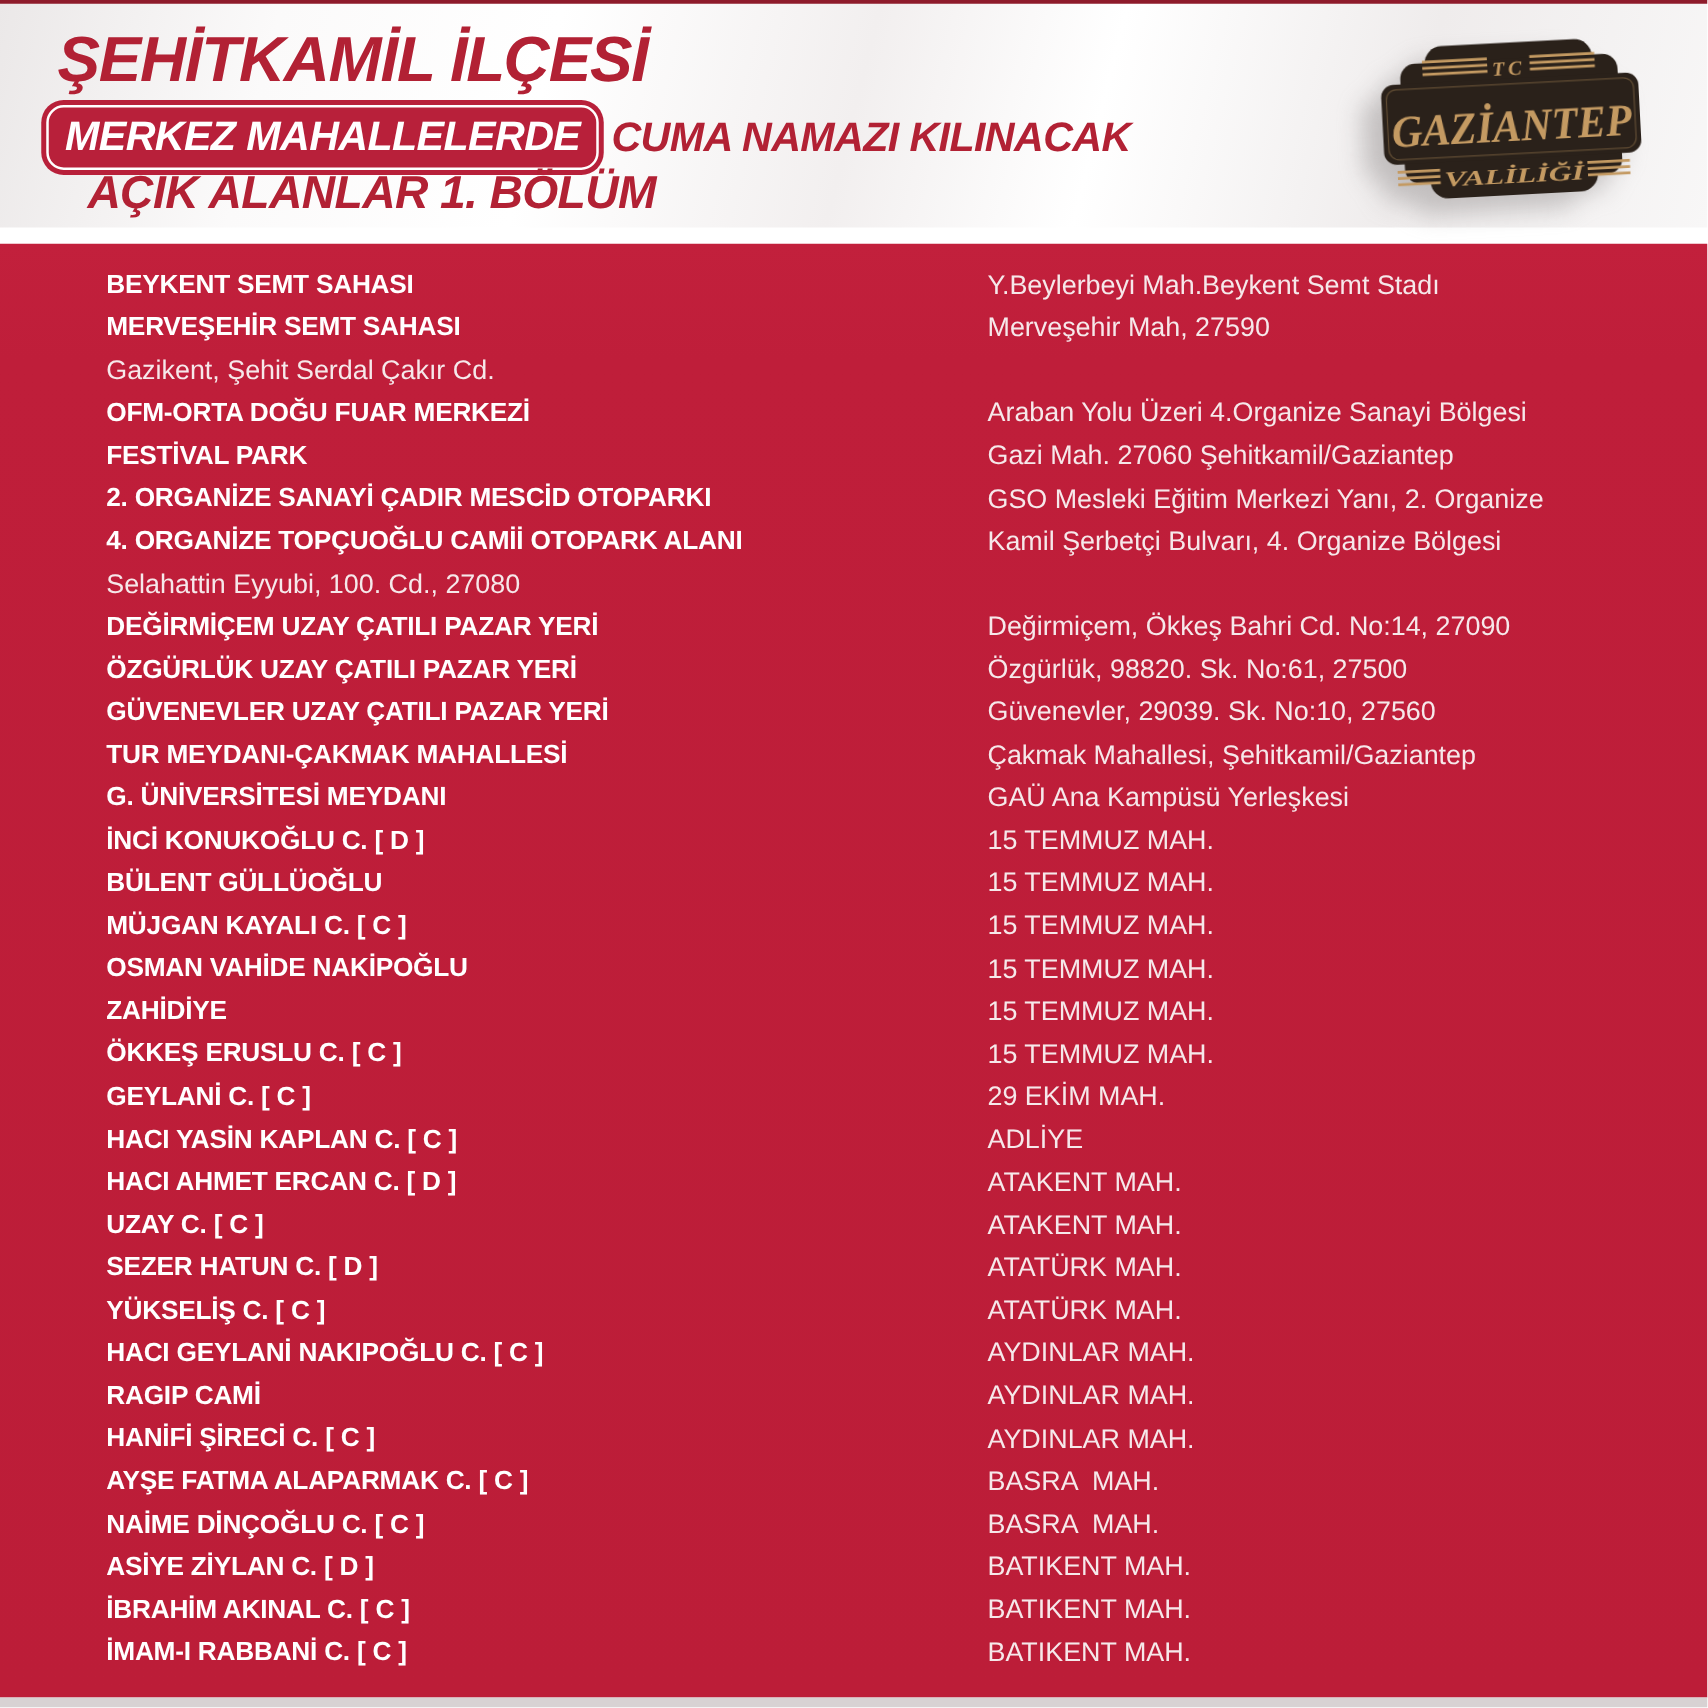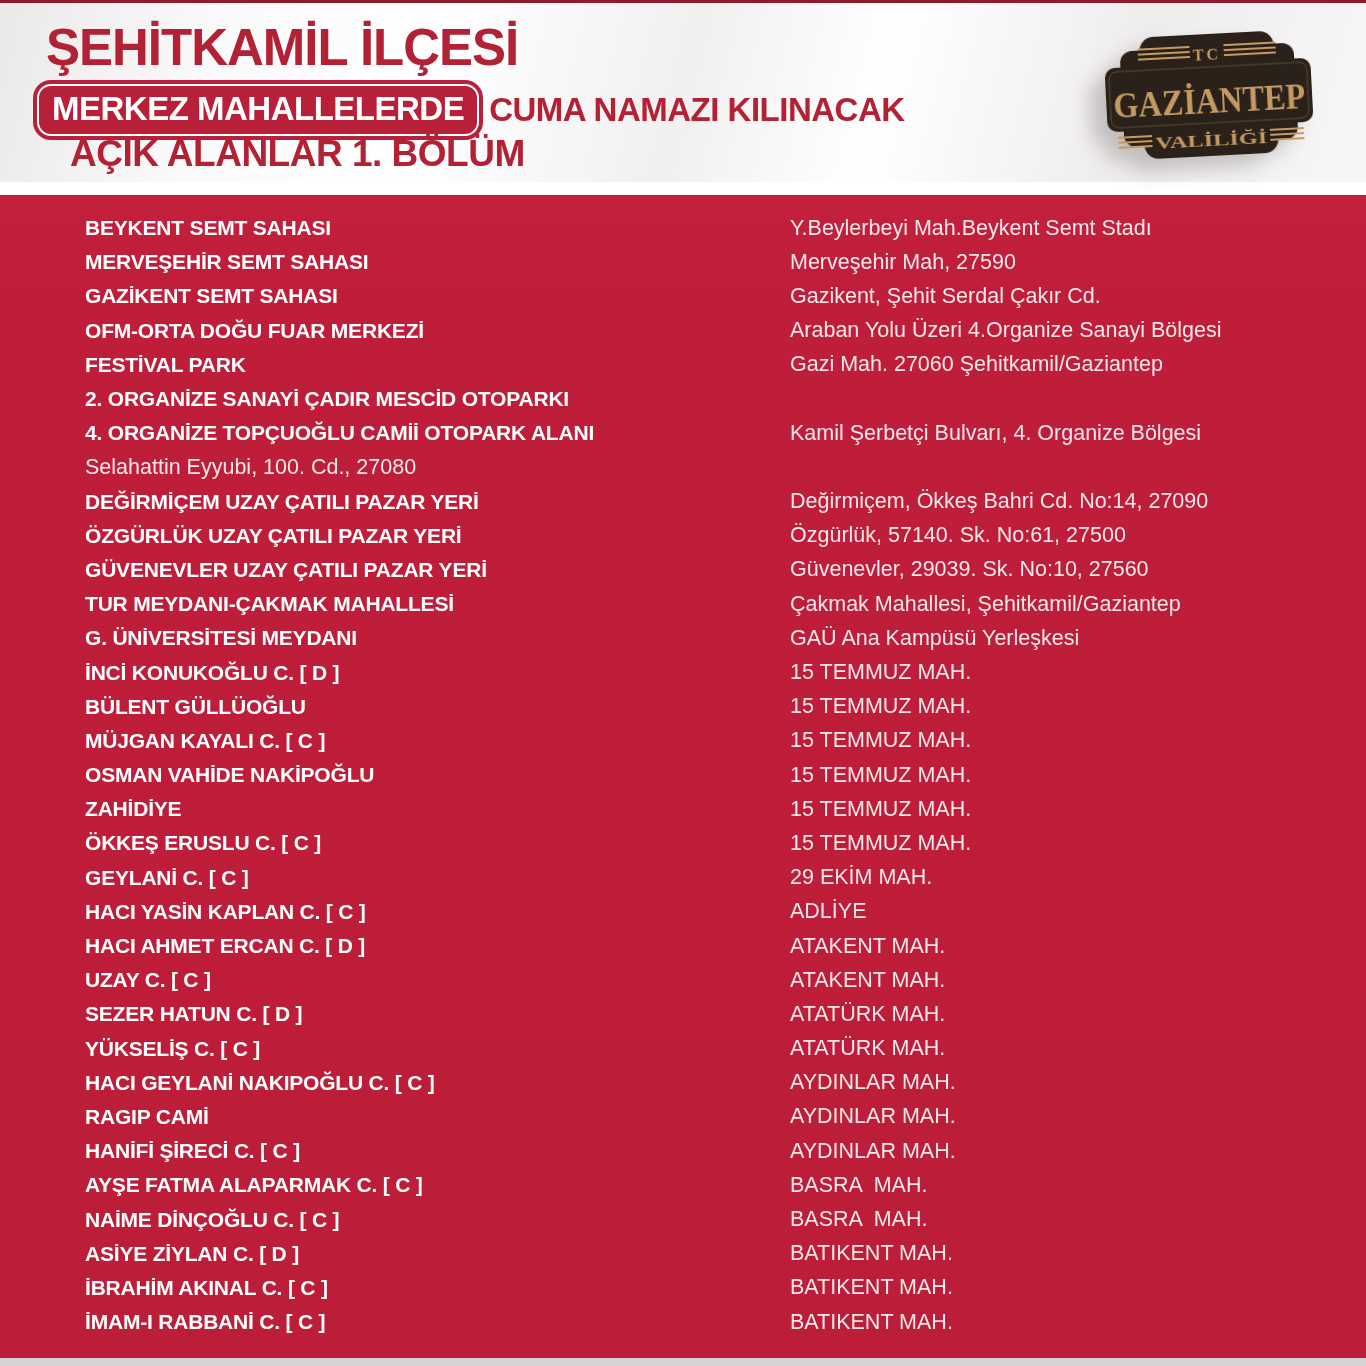--- a/index.html
+++ b/index.html
@@ -19,20 +19,21 @@
     overflow:hidden;background:#fff;
   }
   .poster{position:relative;width:1366px;height:1366px;}
 
   
   .topline{position:absolute;top:0;left:0;right:0;height:3px;background:var(--topline);z-index:9;}
   .header{
     position:absolute;top:0;left:0;right:0;height:182px;
     background:
       linear-gradient(104deg,#ebe8e8 0%,#fbfafa 16%,#ffffff 32%,#f2efef 50%,#ffffff 64%,#efecec 82%,#f8f7f7 100%);
+    font-style: italic;
   }
   .title{
     position:absolute;left:46px;top:18px;
     font-size:51px;font-weight:bold;color:var(--header-red);
     letter-spacing:-1px;white-space:nowrap;
   }
   .sub-row{
     position:absolute;left:37px;top:86px;height:47px;
     display:flex;align-items:center;
   }
@@ -122,55 +123,55 @@
     <span class="name">BEYKENT SEMT SAHASI</span>
     <span class="addr">Y.Beylerbeyi Mah.Beykent Semt Stadı</span>
   </div>
 
   <div class="row">
     <span class="name">MERVEŞEHİR SEMT SAHASI</span>
     <span class="addr">Merveşehir Mah, 27590</span>
   </div>
 
   <div class="row">
-    <span class="name">GAZİKENT SEMT SAHASI</span>
     <span class="addr">Gazikent, Şehit Serdal Çakır Cd.</span>
   </div>
 
   <div class="row">
     <span class="name">OFM-ORTA DOĞU FUAR MERKEZİ</span>
     <span class="addr">Araban Yolu Üzeri 4.Organize Sanayi Bölgesi</span>
   </div>
 
   <div class="row">
     <span class="name">FESTİVAL PARK</span>
     <span class="addr">Gazi Mah. 27060 Şehitkamil/Gaziantep</span>
   </div>
 
   <div class="row">
     <span class="name">2. ORGANİZE SANAYİ ÇADIR MESCİD OTOPARKI</span>
+    <span class="addr">GSO Mesleki Eğitim Merkezi Yanı, 2. Organize</span>
   </div>
 
   <div class="row">
     <span class="name">4. ORGANİZE TOPÇUOĞLU CAMİİ OTOPARK ALANI</span>
     <span class="addr">Kamil Şerbetçi Bulvarı, 4. Organize Bölgesi</span>
   </div>
 
   <div class="row">
     <span class="addr">Selahattin Eyyubi, 100. Cd., 27080</span>
   </div>
 
   <div class="row">
     <span class="name">DEĞİRMİÇEM UZAY ÇATILI PAZAR YERİ</span>
     <span class="addr">Değirmiçem, Ökkeş Bahri Cd. No:14, 27090</span>
   </div>
 
   <div class="row">
     <span class="name">ÖZGÜRLÜK UZAY ÇATILI PAZAR YERİ</span>
-    <span class="addr">Özgürlük, 57140. Sk. No:61, 27500</span>
+    <span class="addr">Özgürlük, 98820. Sk. No:61, 27500</span>
   </div>
 
   <div class="row">
     <span class="name">GÜVENEVLER UZAY ÇATILI PAZAR YERİ</span>
     <span class="addr">Güvenevler, 29039. Sk. No:10, 27560</span>
   </div>
 
   <div class="row">
     <span class="name">TUR MEYDANI-ÇAKMAK MAHALLESİ</span>
     <span class="addr">Çakmak Mahallesi, Şehitkamil/Gaziantep</span>

